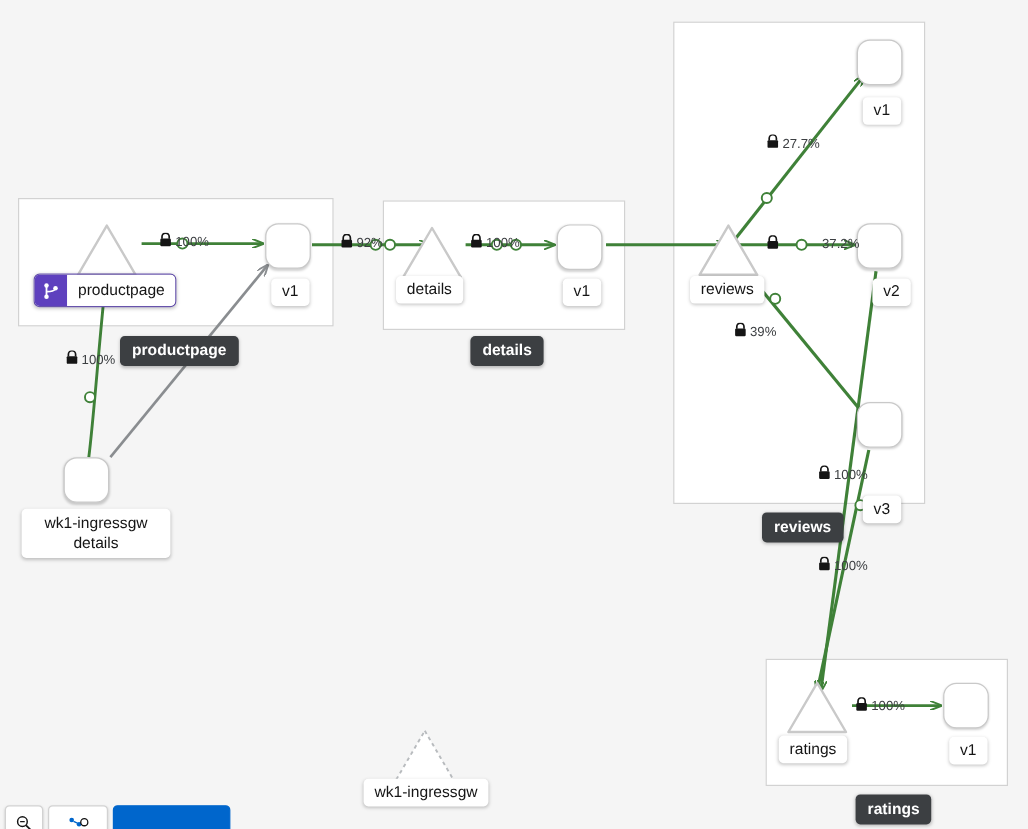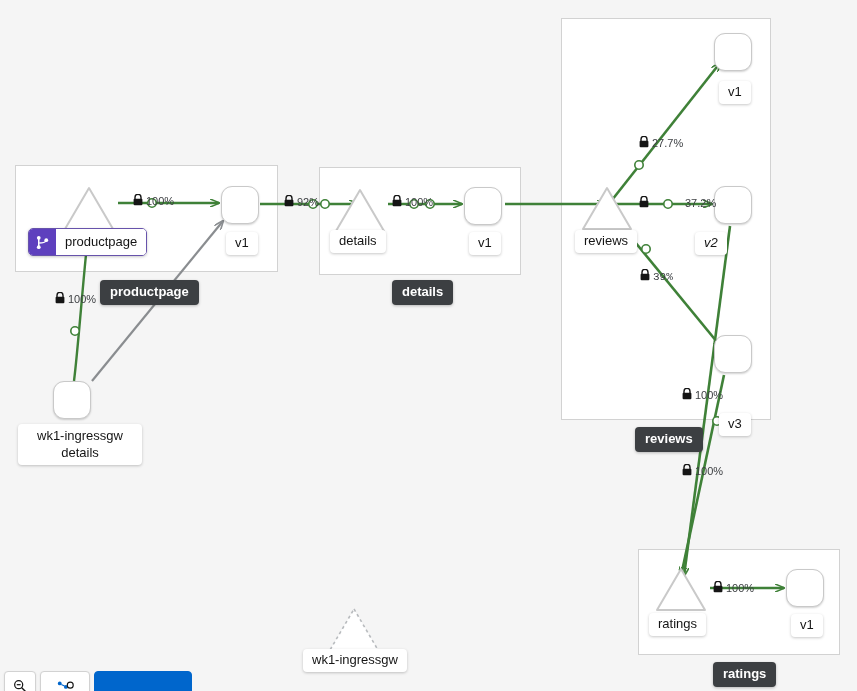--- a/index.html
+++ b/index.html
@@ -207,21 +207,21 @@
     <svg class="tri-outline" width="54" height="47" viewBox="0 0 54 47">
       <path d="M27,3 L51,44 L3,44 Z" fill="#ffffff" stroke="#c9c9c9" stroke-width="2" stroke-linejoin="round"></path>
     </svg>
   </div>
   <div class="nlabel" style="left:575px;top:230px;">reviews</div>
 
   <div class="node-ver" style="left:714px;top:33px;"></div>
   <div class="nlabel" style="left:719px;top:81px;">v1</div>
 
   <div class="node-ver" style="left:714px;top:186px;"></div>
-  <div class="nlabel" style="left:695px;top:232px;font-style:italic;">v2</div>
+  <div class="nlabel" style="left:727px;top:232px;">v2</div>
 
   <div class="node-ver" style="left:714px;top:335px;"></div>
   <div class="nlabel" style="left:719px;top:381px;margin-top:32px;">v3</div>
 
   <div class="node node-app" style="left:654px;top:566px;">
     <svg class="tri-outline" width="54" height="47" viewBox="0 0 54 47">
       <path d="M27,3 L51,44 L3,44 Z" fill="#ffffff" stroke="#c9c9c9" stroke-width="2" stroke-linejoin="round"></path>
     </svg>
   </div>
   <div class="nlabel" style="left:649px;top:613px;">ratings</div>
@@ -275,41 +275,41 @@
   <div class="elabel" style="left:392px;top:195px;">
     <span class="lock">
       <svg width="10" height="12" viewBox="0 0 10 12">
           <path d="M2,5 V3.3 A3,3 0 0 1 8,3.3 V5" fill="none" stroke="#151515" stroke-width="1.4"></path>
           <rect x="0.6" y="4.8" width="8.8" height="6.4" rx="1" fill="#151515"></rect>
         </svg>
     </span>
     <span class="pct">100%</span>
   </div>
 
-  <div class="elabel" style="left:639px;top:136px;justify-content:space-between;">
+  <div class="elabel" style="left:639px;top:112px;justify-content:space-between;">
     <span class="lock">
       <svg width="10" height="12" viewBox="0 0 10 12">
           <path d="M2,5 V3.3 A3,3 0 0 1 8,3.3 V5" fill="none" stroke="#151515" stroke-width="1.4"></path>
           <rect x="0.6" y="4.8" width="8.8" height="6.4" rx="1" fill="#151515"></rect>
         </svg>
     </span>
     <span class="pct">27.7%</span>
   </div>
 
   <div class="elabel" style="left:639px;top:196px;gap:36px;">
     <span class="lock">
       <svg width="10" height="12" viewBox="0 0 10 12">
           <path d="M2,5 V3.3 A3,3 0 0 1 8,3.3 V5" fill="none" stroke="#151515" stroke-width="1.4"></path>
           <rect x="0.6" y="4.8" width="8.8" height="6.4" rx="1" fill="#151515"></rect>
         </svg>
     </span>
     <span class="pct">37.2%</span>
   </div>
 
-  <div class="elabel" style="left:640px;top:269px;font-family:Liberation Mono, monospace;">
+  <div class="elabel" style="left:612px;top:269px;">
     <span class="lock">
       <svg width="10" height="12" viewBox="0 0 10 12">
           <path d="M2,5 V3.3 A3,3 0 0 1 8,3.3 V5" fill="none" stroke="#151515" stroke-width="1.4"></path>
           <rect x="0.6" y="4.8" width="8.8" height="6.4" rx="1" fill="#151515"></rect>
         </svg>
     </span>
     <span class="pct">39%</span>
   </div>
 
   <div class="elabel" style="left:682px;top:388px;">

